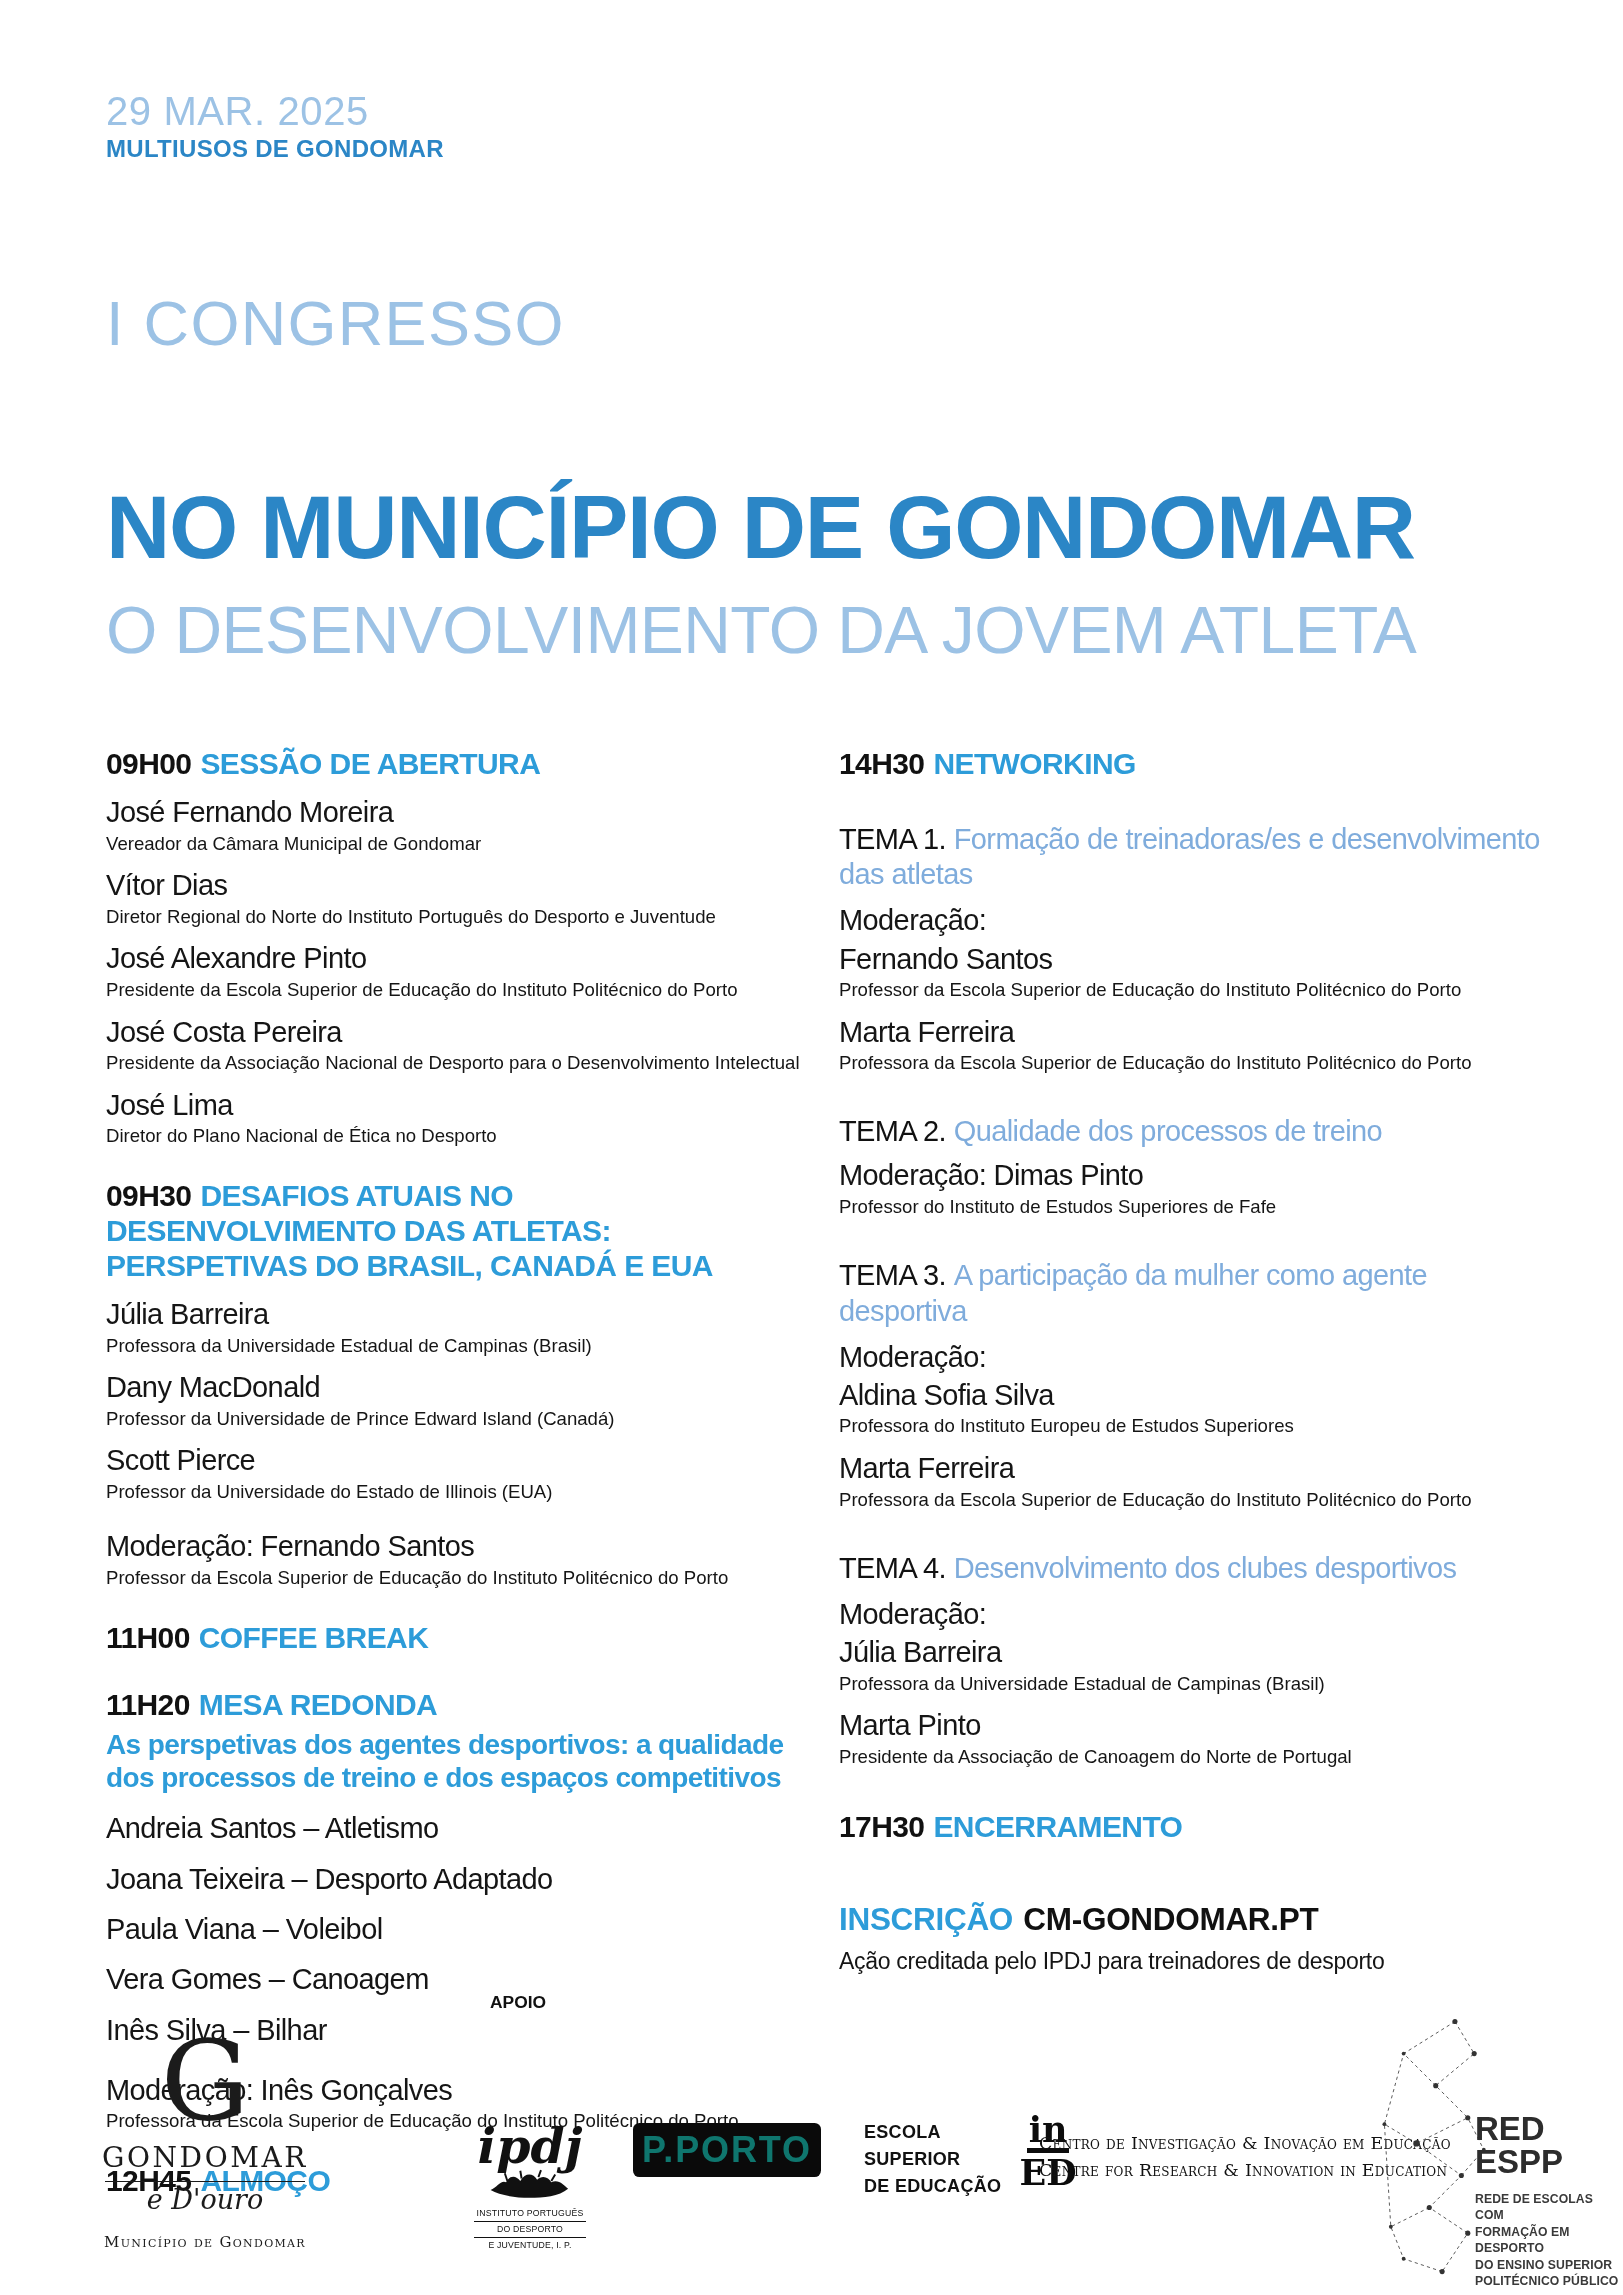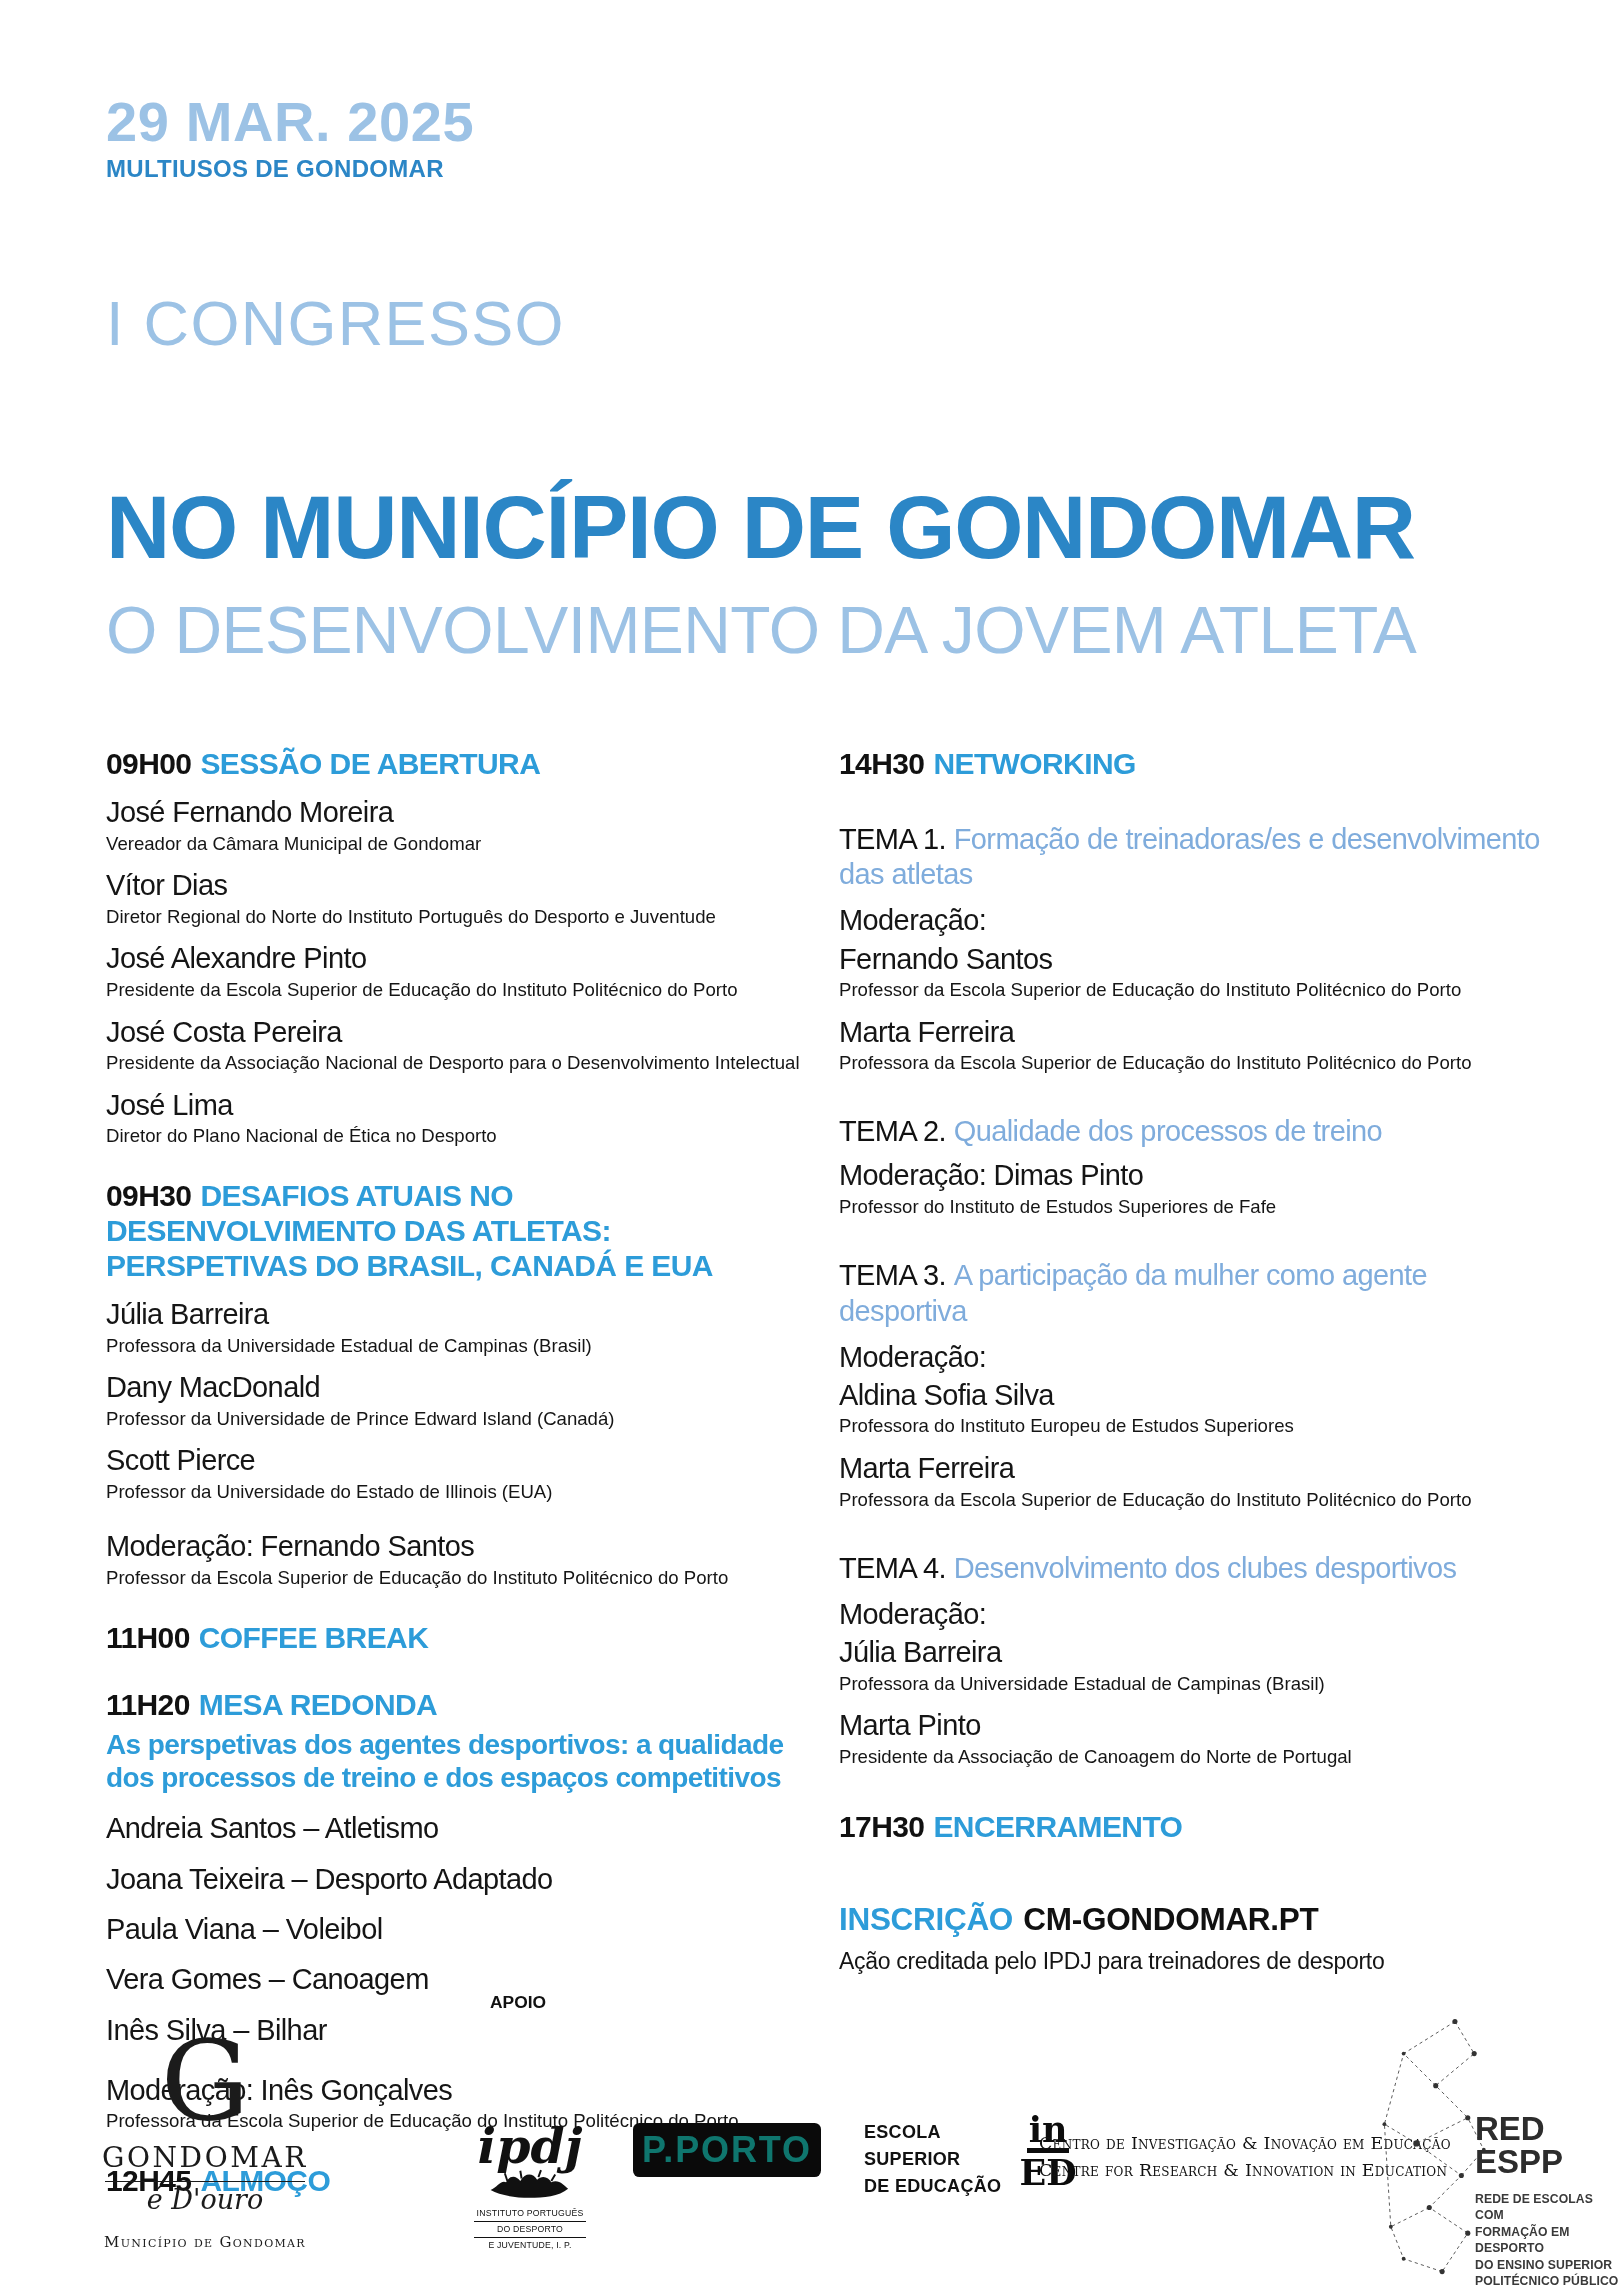--- a/index.html
+++ b/index.html
@@ -9,21 +9,21 @@
     --section_blue:#2D9CD9;
     --ink:#111111;
   }
   *{margin:0;padding:0;box-sizing:border-box;}
   html,body{background:#ffffff;}
   body{font-family:"Liberation Sans",sans-serif;color:#151515;}
   .page{position:relative;width:1624px;height:2295px;background:#ffffff;overflow:hidden;}
 
   
   .top{position:absolute;left:106px;top:89px;}
-  .date{font-size:56px;font-weight:700;color:var(--pale_blue);letter-spacing:0.6px;}
+  .date{font-size:40px;font-weight:400;color:var(--pale_blue);letter-spacing:0.6px;}
   .venue{font-size:24px;font-weight:700;color:var(--brand_blue);margin-top:1px;letter-spacing:0.3px;}
 
   
   .title-block{position:absolute;left:106px;top:292px;width:1452px;}
   .kicker{font-size:63px;color:var(--pale_blue);letter-spacing:1.3px;line-height:1;}
   .main-title{font-size:89px;font-weight:700;color:var(--brand_blue);line-height:1.09;letter-spacing:-1.3px;margin-top:27px;}
   .subtitle{font-size:66px;color:var(--pale_blue);margin-top:20.6px;letter-spacing:-0.6px;line-height:1;}
 
   
   .col{position:absolute;top:747px;}

